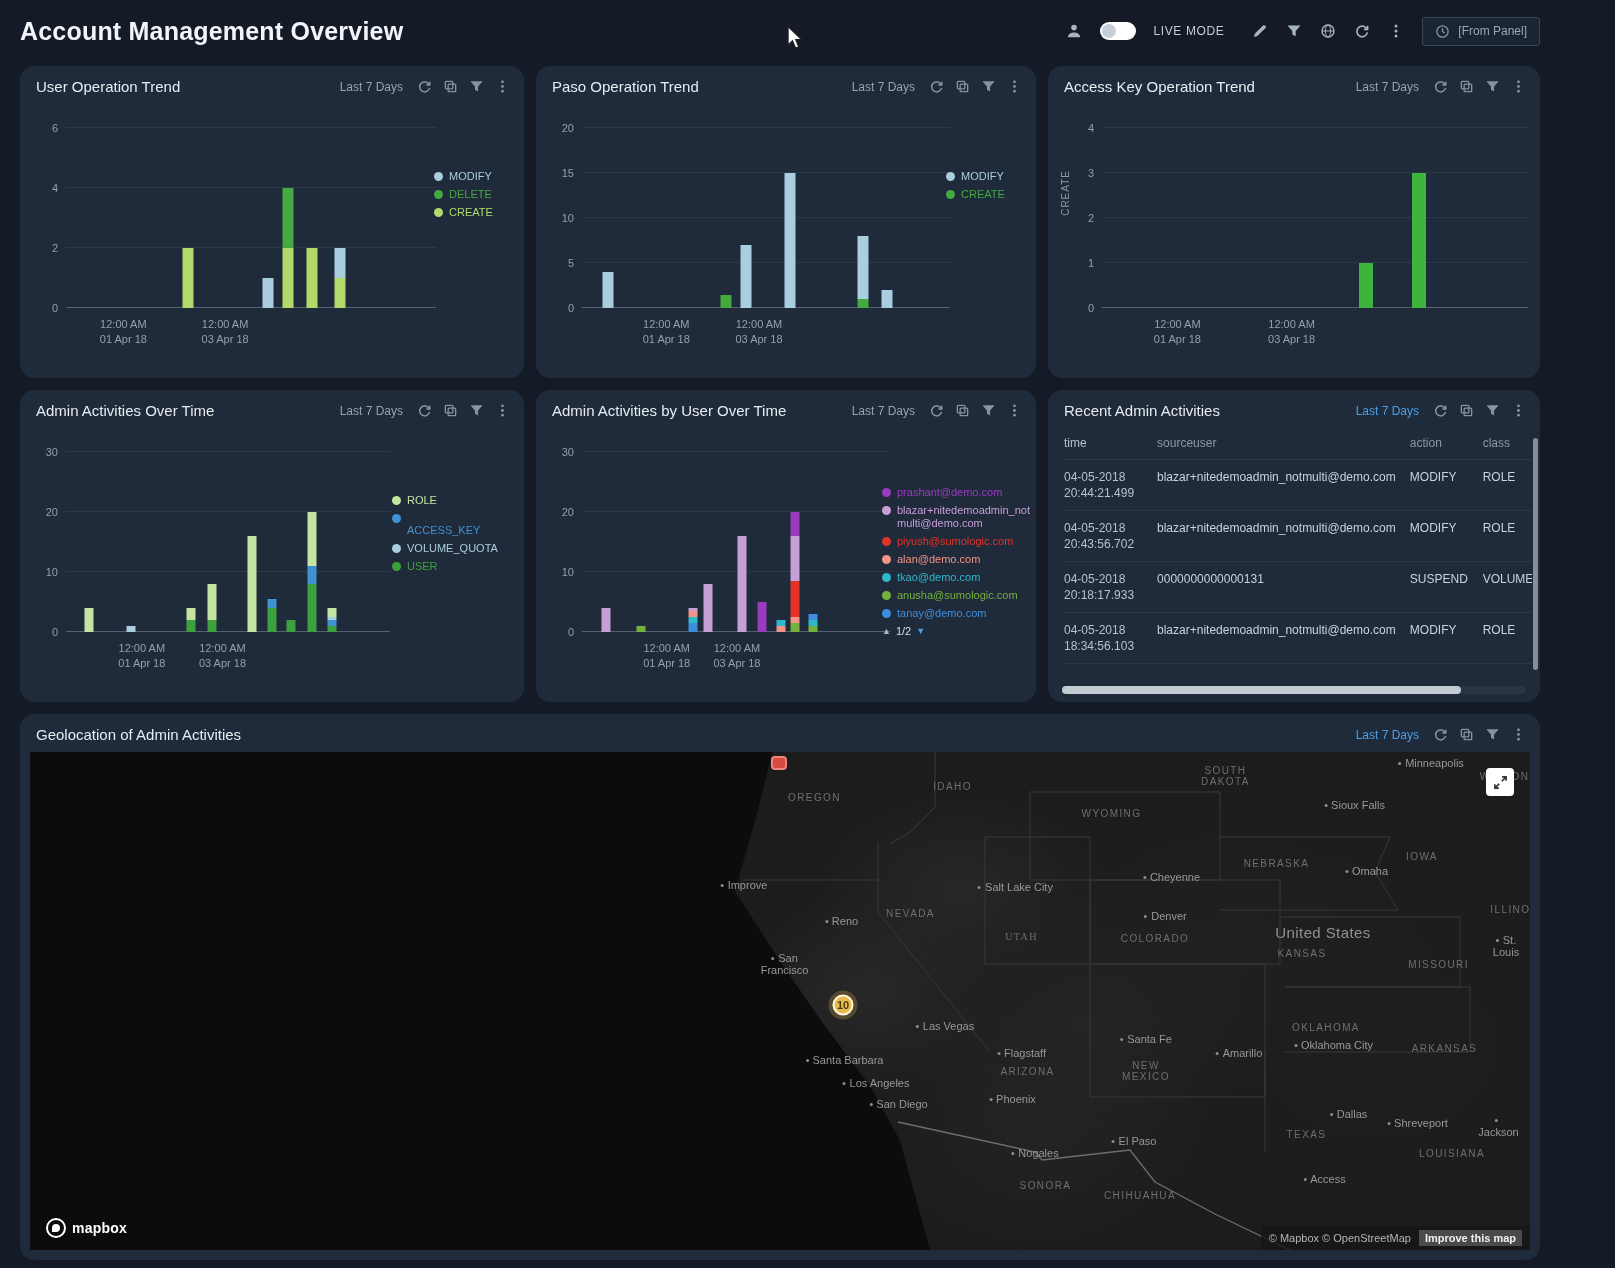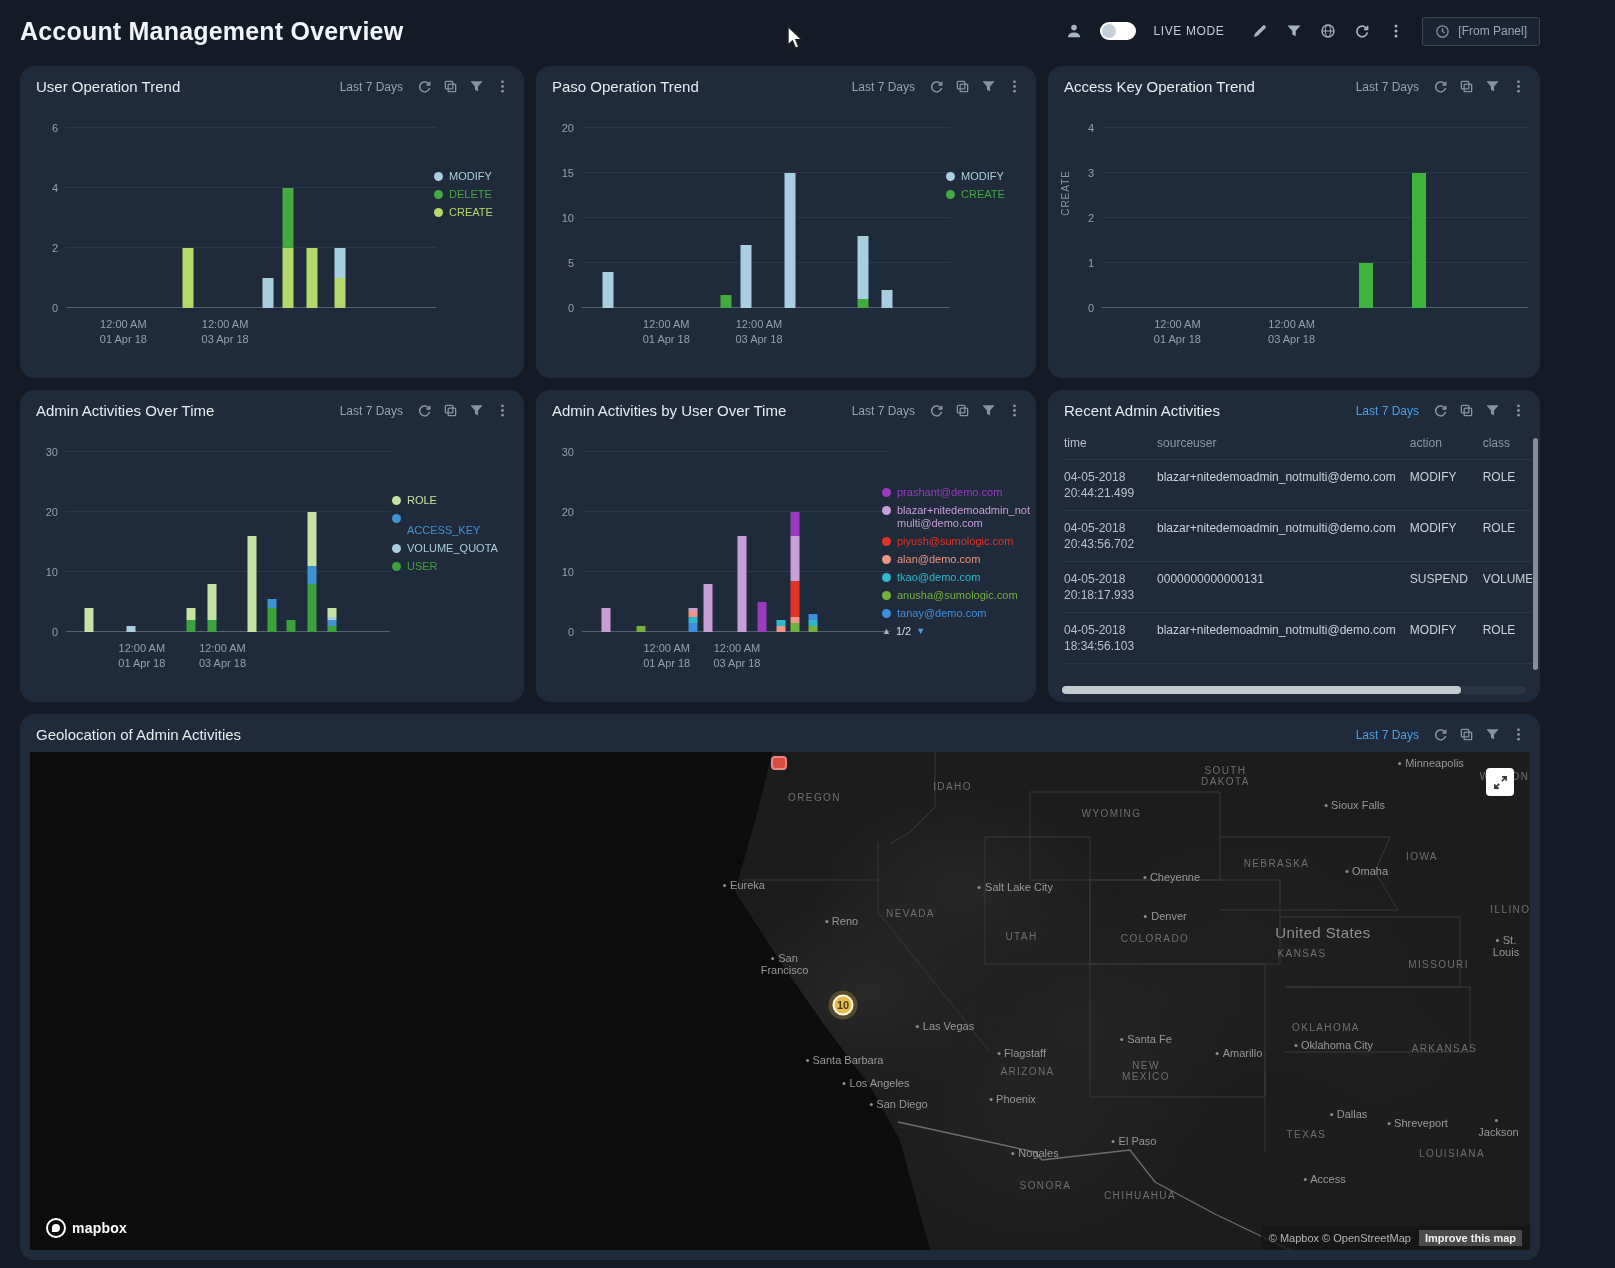--- a/index.html
+++ b/index.html
@@ -723,26 +723,26 @@
           <div class="map-label state" style="left: 79.7%; top: 4.8%;">SOUTH
 DAKOTA</div>
           <div class="map-label city" style="left: 93.4%; top: 2.2%;">Minneapolis</div>
           <div class="map-label state" style="left: 99%; top: 4.9%;">WISCONSIN</div>
           <div class="map-label city" style="left: 88.3%; top: 10.6%;">Sioux Falls</div>
           <div class="map-label state" style="left: 72.1%; top: 12.2%;">WYOMING</div>
           <div class="map-label state" style="left: 92.8%; top: 20.8%;">IOWA</div>
           <div class="map-label state" style="left: 83.1%; top: 22.2%; text-align: right;">NEBRASKA</div>
           <div class="map-label city" style="left: 89.1%; top: 23.9%;">Omaha</div>
           <div class="map-label city" style="left: 76.1%; top: 25.1%;">Cheyenne</div>
-          <div class="map-label city" style="left: 47.6%; top: 26.7%;">Eureka</div>
+          <div class="map-label city" style="left: 47.6%; top: 26.7%;">Improve</div>
           <div class="map-label city" style="left: 65.7%; top: 27.1%;">Salt Lake City</div>
           <div class="map-label city" style="left: 54.1%; top: 33.9%;">Reno</div>
           <div class="map-label state" style="left: 58.7%; top: 32.4%;">NEVADA</div>
           <div class="map-label city" style="left: 75.7%; top: 32.9%;">Denver</div>
-          <div class="map-label state" style="left: 66.1%; top: 36.9%;">UTAH</div>
+          <div class="map-label state" style="left: 66.1%; top: 36.9%; font-family: Liberation Serif, serif;">UTAH</div>
           <div class="map-label state" style="left: 75%; top: 37.3%;">COLORADO</div>
           <div class="map-label country" style="left: 86.2%; top: 36.1%;">United States</div>
           <div class="map-label state" style="left: 99.1%; top: 31.6%;">ILLINOIS</div>
           <div class="map-label city" style="left: 98.4%; top: 39%;">St. Louis</div>
           <div class="map-label state" style="left: 84.8%; top: 40.4%;">KANSAS</div>
           <div class="map-label state" style="left: 93.9%; top: 42.5%;">MISSOURI</div>
           <div class="map-label city" style="left: 50.3%; top: 42.5%;">San
 Francisco</div>
           <div class="map-label city" style="left: 61%; top: 55.1%;">Las Vegas</div>
           <div class="map-label city" style="left: 74.4%; top: 57.6%;">Santa Fe</div>

